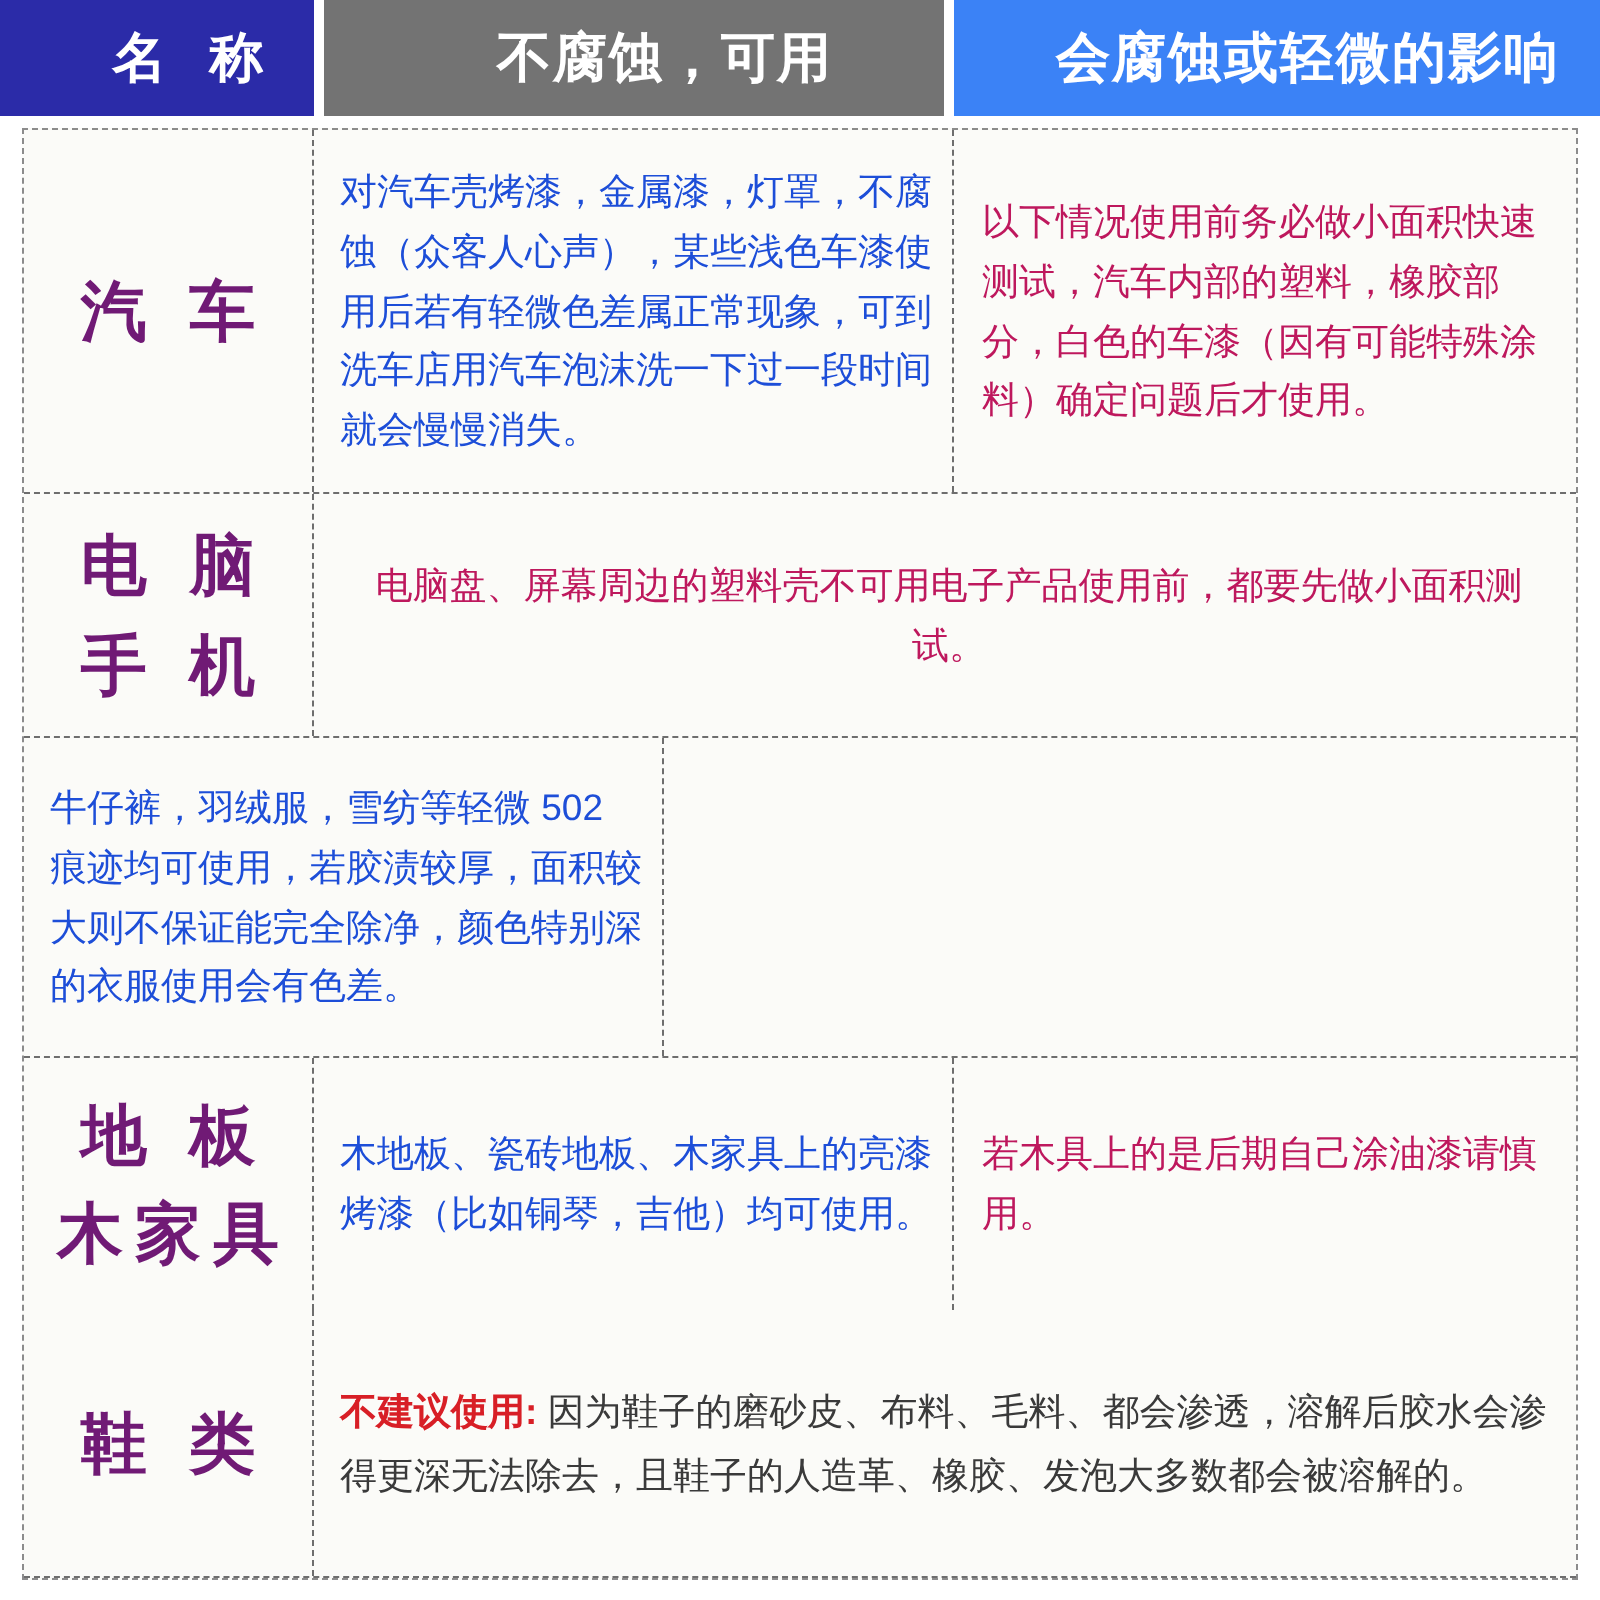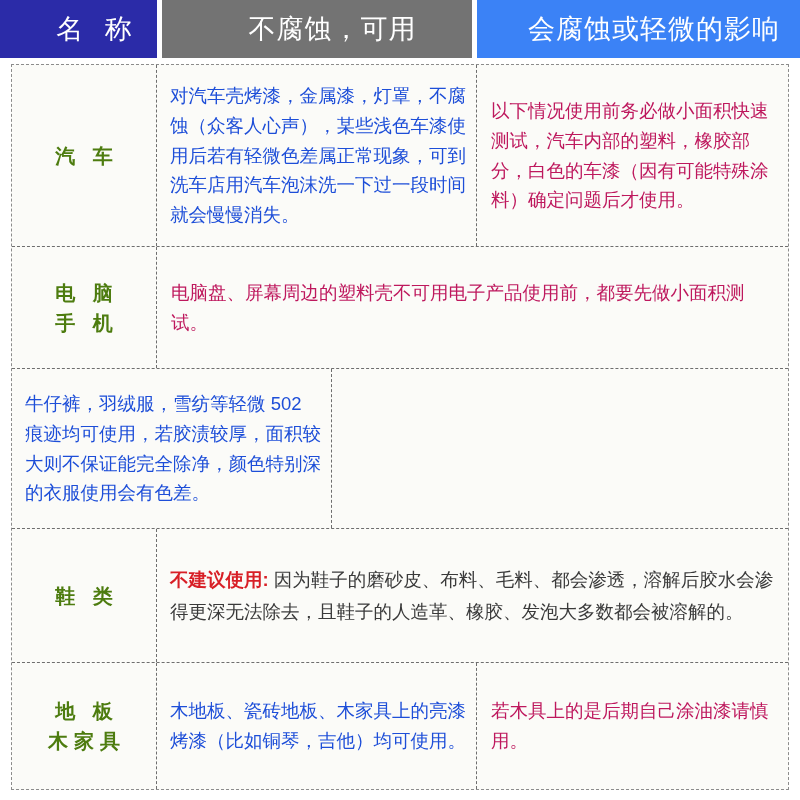--- a/index.html
+++ b/index.html
@@ -31,21 +31,21 @@
     height: 58px;
     display: flex;
     gap: 0;
   }
   .hcell {
     height: 58px;
     display: flex;
     align-items: center;
     justify-content: center;
     color: #ffffff;
-    font-weight: normal;
+    font-weight: bold;
     font-size: 27px;
     letter-spacing: 1px;
     box-sizing: border-box;
     white-space: nowrap;
     padding-left: 31px;
   }
   .hcell.c1 {
     width: 157px;
     background: #2b2ba8;
     letter-spacing: 7px;
@@ -86,23 +86,23 @@
 
   .cell-name {
     width: 145px;
     flex: 0 0 145px;
     box-sizing: border-box;
     border-right: 1px dashed #6e6e6e;
     display: flex;
     flex-direction: column;
     align-items: center;
     justify-content: center;
-    color: #4d7c0f;
+    color: #701a75;
     font-weight: bold;
-    font-size: 20px;
+    font-size: 33px;
     letter-spacing: 6px;
     text-indent: 6px;
     line-height: 1.5;
     padding: 4px 0;
   }
 
   .cell-ok {
     width: 320px;
     flex: 0 0 320px;
     box-sizing: border-box;
@@ -135,21 +135,21 @@
     line-height: 1.68;
     display: flex;
     align-items: center;
   }
   .warn-prefix {
     color: #d81f26;
     font-weight: bold;
   }
 
   .r1 { height: 182px; }
-  .r2 { height: 122px; }
+  .r2 { height: 122px; text-align: center; }
   .r3 { height: 160px; }
   .r4 { height: 134px; }
   .r5 { height: 126px; }
 
   .txt { display: block; }
 </style>
 </head>
 <body>
 
 <div class="sheet">
@@ -177,34 +177,34 @@
         <span class="txt">电 脑</span>
         <span class="txt">手 机</span>
       </div>
       <div class="cell-bad">电脑盘、屏幕周边的塑料壳不可用电子产品使用前，都要先做小面积测试。</div>
     </div>
 
     <div class="row r3">
       <div class="cell-ok">牛仔裤，羽绒服，雪纺等轻微 502 痕迹均可使用，若胶渍较厚，面积较大则不保证能完全除净，颜色特别深的衣服使用会有色差。</div>
     </div>
 
+    <div class="row r5 last">
+      <div class="cell-name">
+        <span class="txt">地 板</span>
+        <span class="txt">木家具</span>
+      </div>
+      <div class="cell-ok">木地板、瓷砖地板、木家具上的亮漆烤漆（比如铜琴，吉他）均可使用。</div>
+      <div class="cell-bad">若木具上的是后期自己涂油漆请慎用。</div>
+    </div>
+
     <div class="row r4">
       <div class="cell-name">
         <span class="txt">鞋 类</span>
       </div>
       <div class="cell-span">
         <div>
           <span class="warn-prefix">不建议使用:</span><span> 因为鞋子的磨砂皮、布料、毛料、都会渗透，溶解后胶水会渗得更深无法除去，且鞋子的人造革、橡胶、发泡大多数都会被溶解的。</span>
         </div>
       </div>
     </div>
 
-    <div class="row r5 last">
-      <div class="cell-name">
-        <span class="txt">地 板</span>
-        <span class="txt">木家具</span>
-      </div>
-      <div class="cell-ok">木地板、瓷砖地板、木家具上的亮漆烤漆（比如铜琴，吉他）均可使用。</div>
-      <div class="cell-bad">若木具上的是后期自己涂油漆请慎用。</div>
-    </div>
-
   </div>
 </div>
 
 </body></html>

